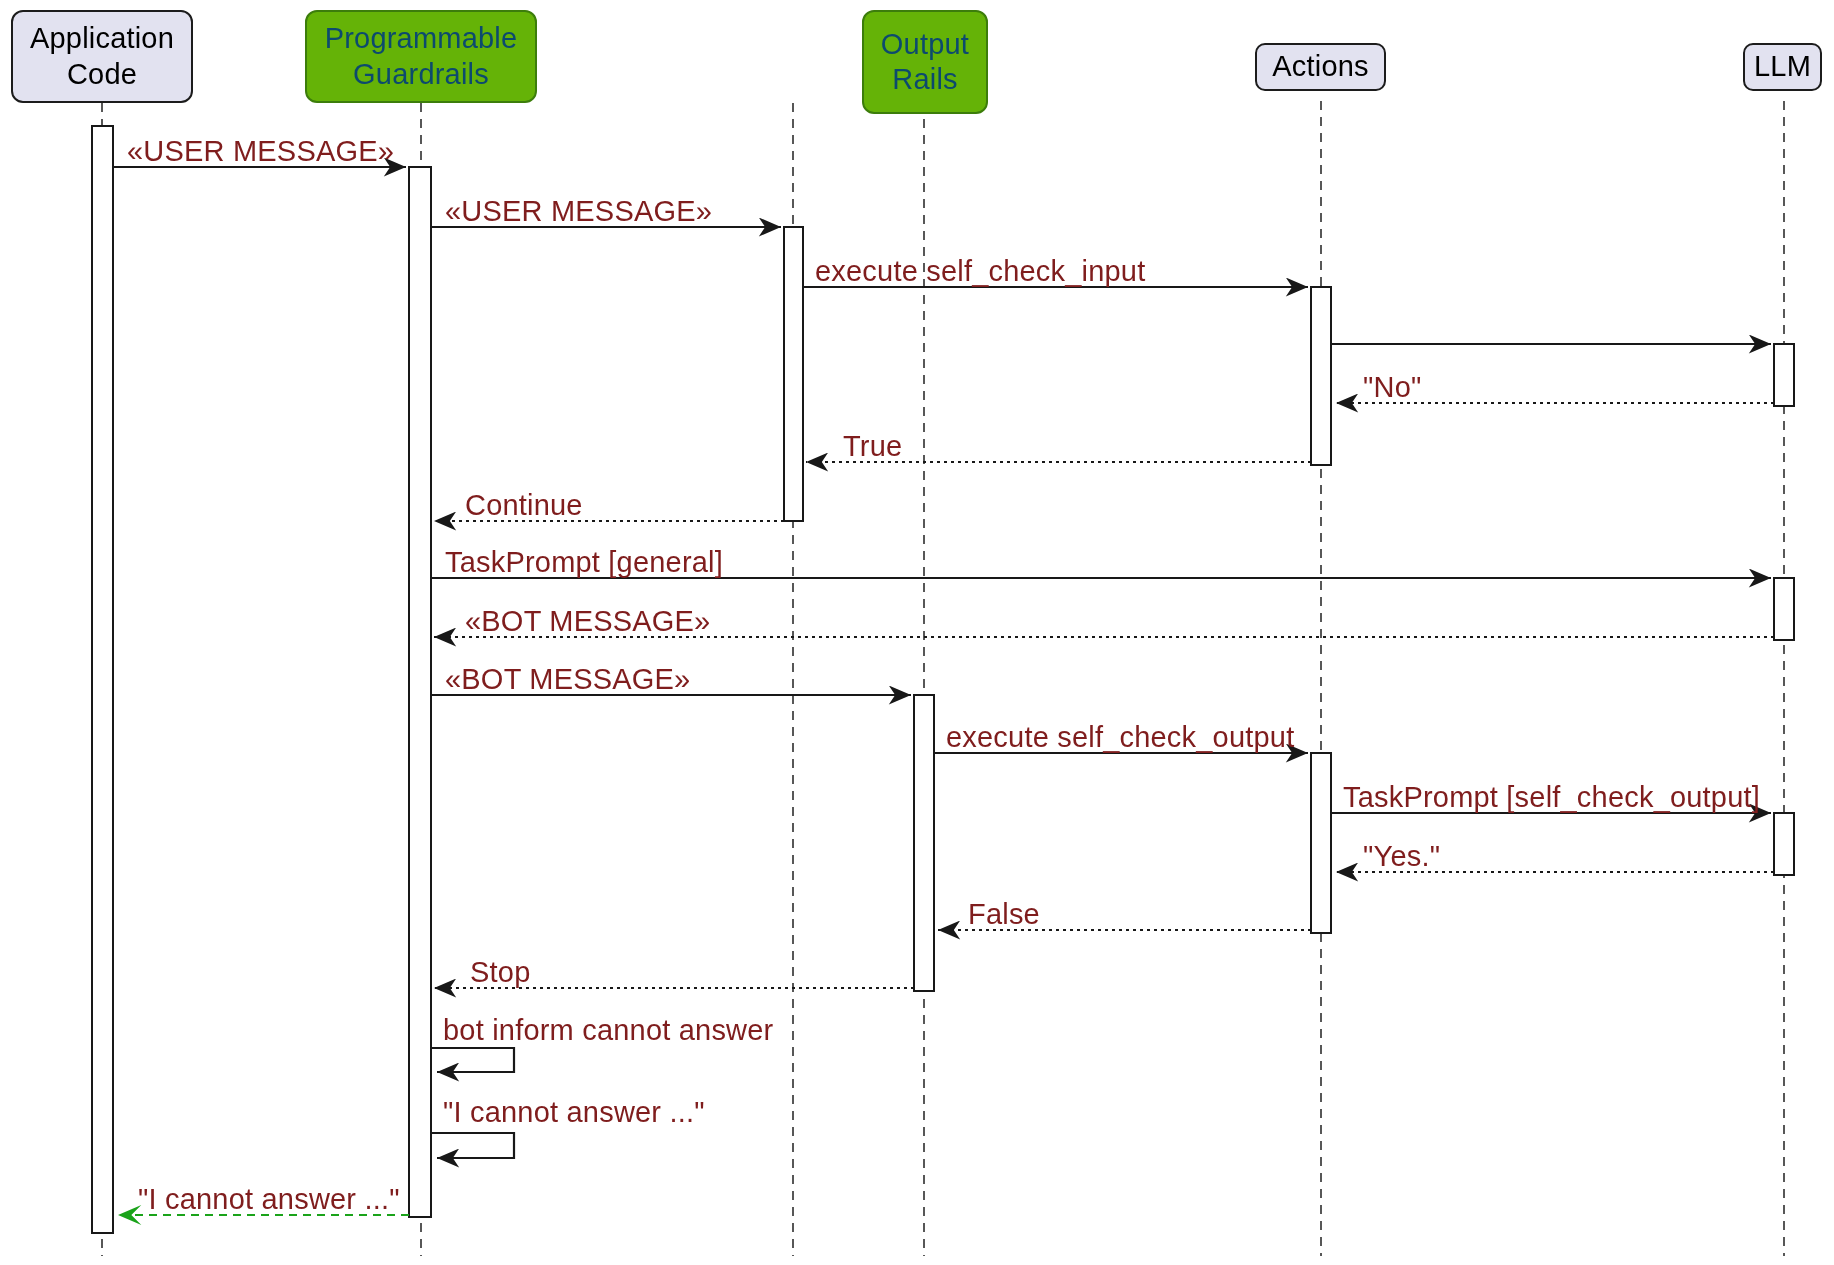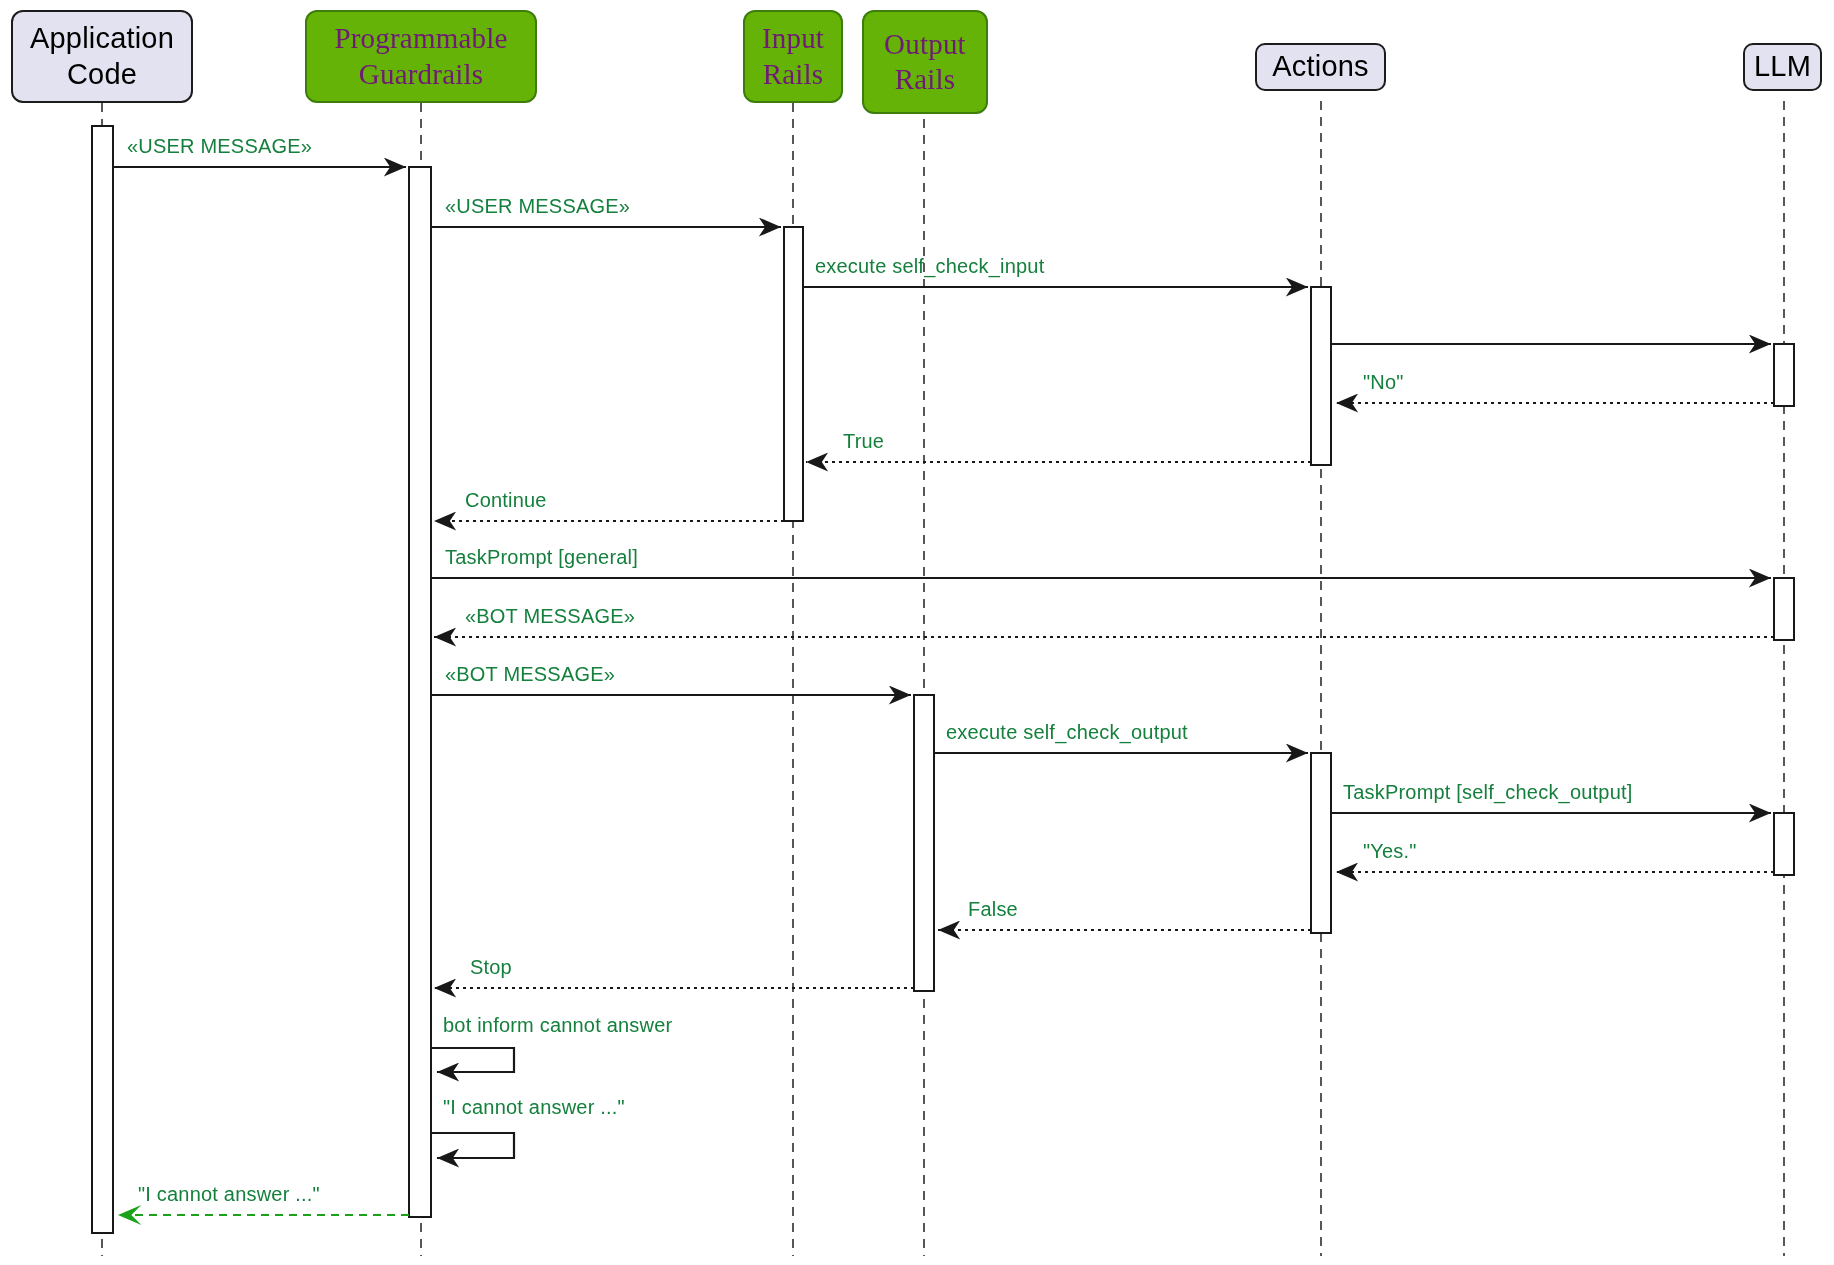--- a/index.html
+++ b/index.html
@@ -19,28 +19,27 @@
     border:2px solid #1c1c1c;
     border-radius:12px;
     background:#e2e2f0;
     color:#000000;
     font-size:29px;line-height:1.22;
     letter-spacing:0.2px;
   }
   .pbox.green{
     background:#65b307;
     border-color:#3c7d0b;
-    color:#701a75;
-    font-family:Liberation Serif, serif;
+    color:#0c4a6e;
   }
   .msg{
     position:absolute;
     white-space:nowrap;
-    font-size:20px;
-    color:#15803d;
+    font-size:29px;
+    color:#7f1d1d;
     letter-spacing:0.2px;
   }
 </style>
 </head>
 <body>
 
 <div class="stage">
 
   <svg class="layer" width="1834" height="1265" viewBox="0 0 1834 1265">
     <defs>
@@ -99,23 +98,20 @@
 
     <line x1="409" y1="1215" x2="118" y2="1215" stroke="#1aa31a" stroke-width="2.2" stroke-dasharray="8 6" fill="none" marker-end="url(#headGreen)"></line>
   </svg>
 
   <div class="pbox" style="left:11px;top:10px;width:182px;height:93px">
     <span>Application Code</span>
   </div>
   <div class="pbox green" style="left:305px;top:10px;width:232px;height:93px">
     <span>Programmable Guardrails</span>
   </div>
-  <div class="pbox green" style="left:743px;top:10px;width:100px;height:93px">
-    <span>Input Rails</span>
-  </div>
   <div class="pbox green" style="left:862px;top:10px;width:126px;height:104px">
     <span>Output Rails</span>
   </div>
   <div class="pbox" style="left:1255px;top:43px;width:131px;height:48px;border-radius:10px">
     <span>Actions</span>
   </div>
   <div class="pbox" style="left:1743px;top:43px;width:79px;height:48px;border-radius:10px">
     <span>LLM</span>
   </div>
 

